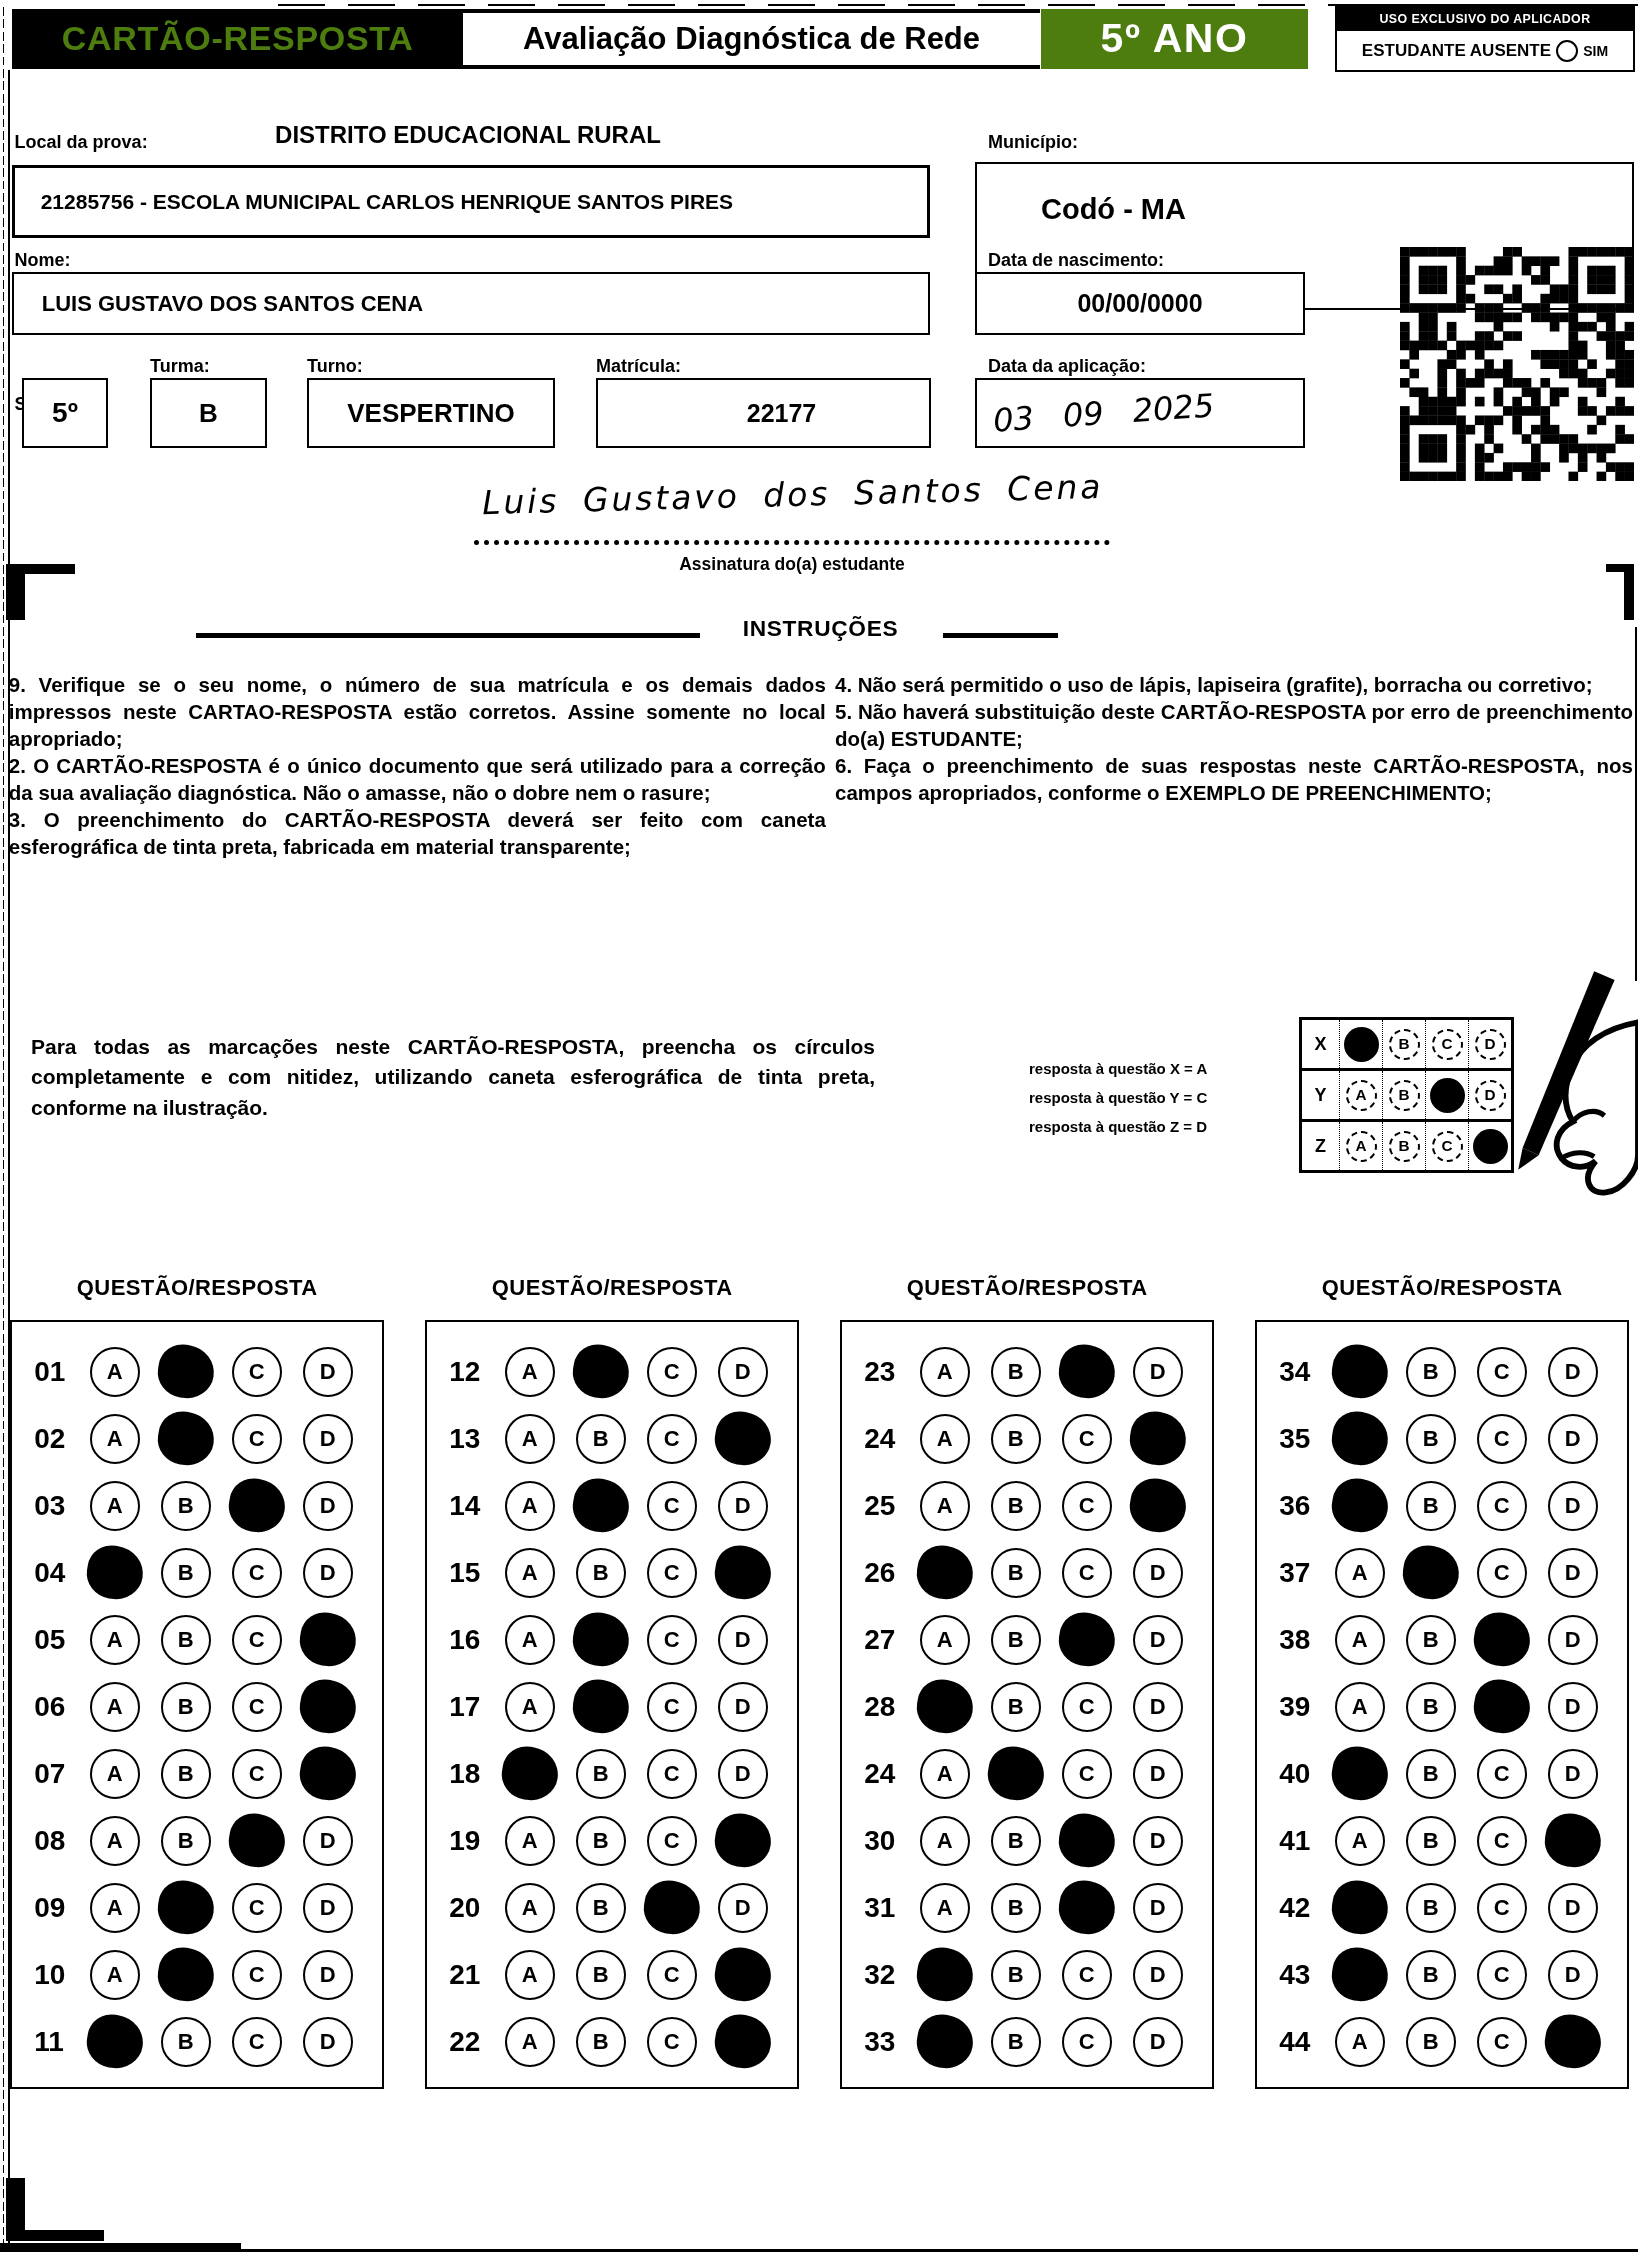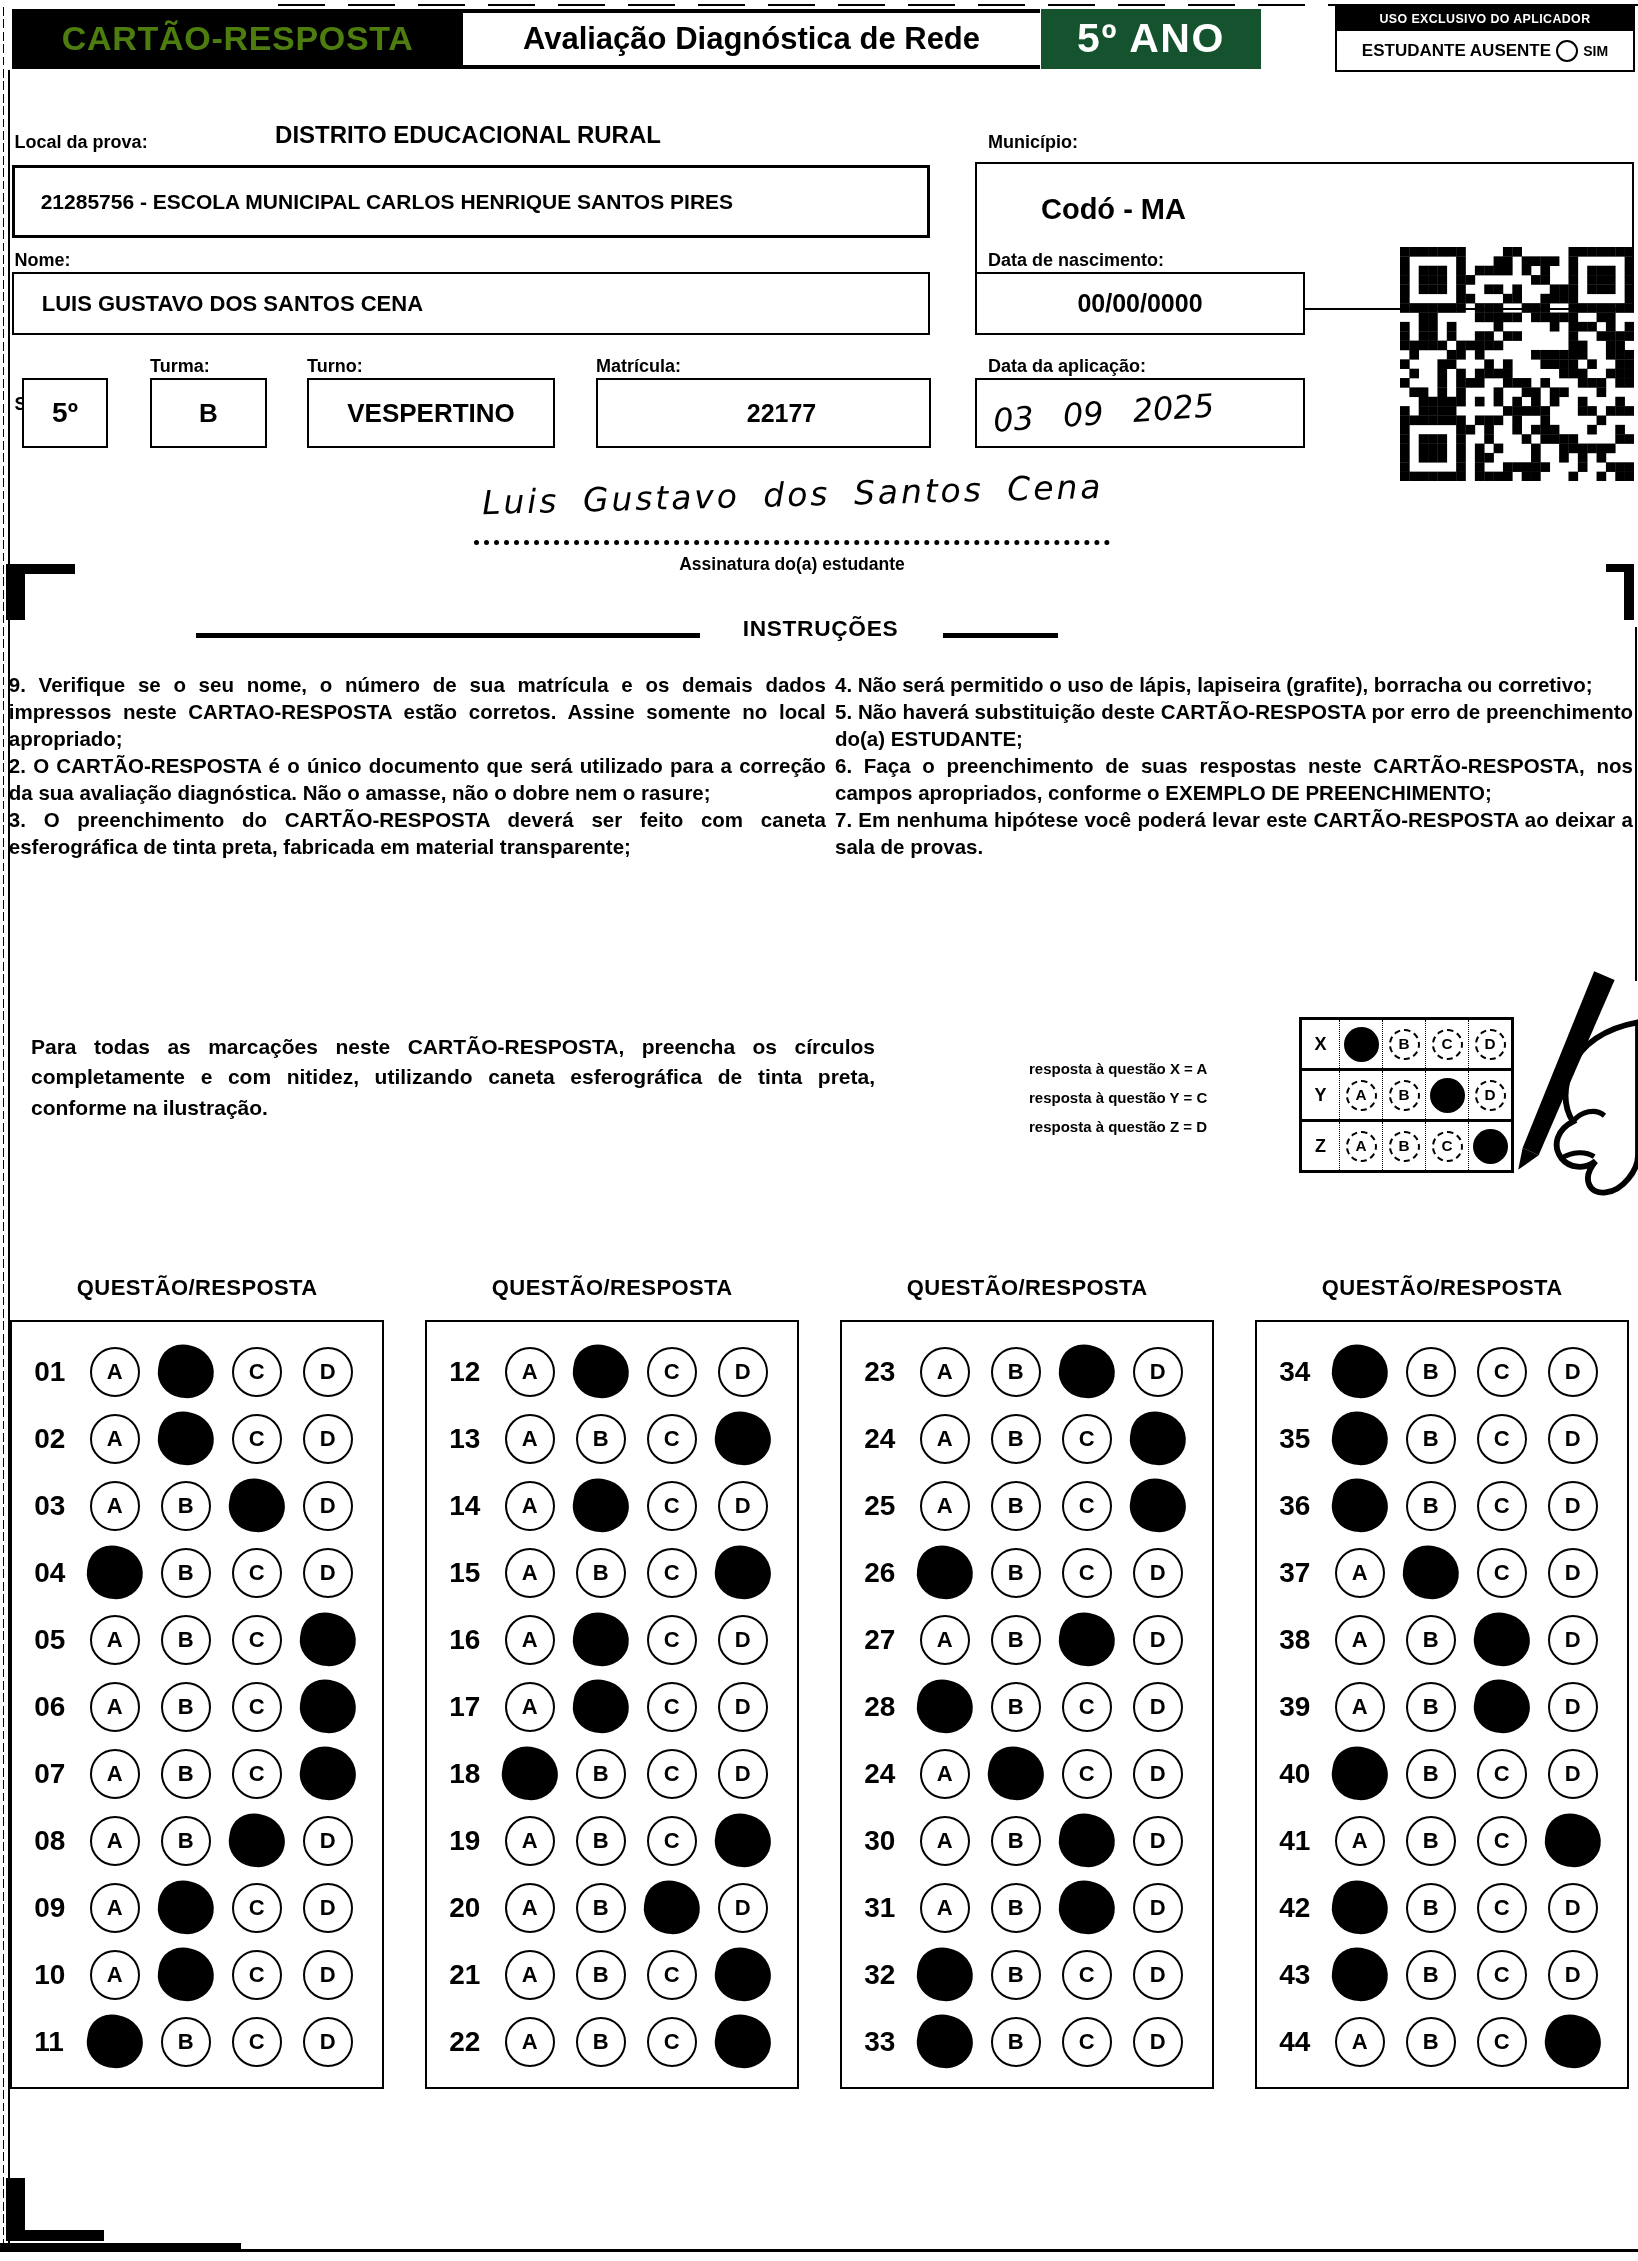--- a/index.html
+++ b/index.html
@@ -17,21 +17,21 @@
   .edge-bottom{left:0;top:2249px;width:1639px;height:2.9px;background:#000;}
   .edge-bottom2{left:0;top:2243px;width:241px;height:7.3px;background:#000;}
   .mark-tl{left:5.8px;top:564px;width:69px;height:56px;border-top:10.2px solid #000;border-left:19px solid #000;}
   .mark-tr{left:1606px;top:564px;width:28px;height:56px;border-top:8.8px solid #000;border-right:10.2px solid #000;}
   .mark-bl{left:5.8px;top:2178px;width:98px;height:63px;border-left:19px solid #000;border-bottom:11.7px solid #000;}
   
   #hdr-title{left:11.7px;top:8.8px;width:452px;height:60px;background:#000;color:#4d7c0f;
       font-size:34px;font-weight:bold;letter-spacing:0.7px;}
   #hdr-sub{left:463px;top:8.8px;width:577px;height:60px;border-top:4.4px solid #000;border-bottom:4.4px solid #000;
       background:#fff;font-size:31px;font-weight:bold;}
-  #hdr-grade{left:1041px;top:8.8px;width:220px;height:60px;background:#14532d;color:#fff;
+  #hdr-grade{left:1041px;top:8.8px;width:267px;height:60px;background:#4d7c0f;color:#fff;
       font-size:41px;font-weight:bold;letter-spacing:1.5px;}
   #aplicador{left:1335px;top:4.4px;width:300px;height:68px;border:2.2px solid #000;}
   #aplicador .t{height:25px;background:#000;color:#fff;font-size:12.4px;font-weight:bold;letter-spacing:0.4px;}
   #aplicador .b{height:39px;display:flex;align-items:center;justify-content:center;gap:5.1px;
       font-size:17px;font-weight:bold;}
   .circle-opt{width:22px;height:22px;border:2.2px solid #000;border-radius:50%;box-sizing:border-box;}
   #aplicador .sim{font-size:14px;font-weight:bold;}
   
   .lbl{font-size:18px;font-weight:bold;white-space:nowrap;}
   .fbox{border:2.9px solid #000;display:flex;align-items:center;font-weight:bold;background:#fff;}
@@ -479,21 +479,20 @@
 <div class="abs" id="instr-line-r"></div>
 <div class="abs" id="instr-left">
     <p class="instr-item">9. Verifique se o seu nome, o número de sua matrícula e os demais dados impressos neste CARTAO-RESPOSTA estão corretos. Assine somente no local apropriado;</p>
     <p class="instr-item">2. O CARTÃO-RESPOSTA é o único documento que será utilizado para a correção da sua avaliação diagnóstica. Não o amasse, não o dobre nem o rasure;</p>
     <p class="instr-item">3. O preenchimento do CARTÃO-RESPOSTA deverá ser feito com caneta esferográfica de tinta preta, fabricada em material transparente;</p>
   </div>
 <div class="abs" id="instr-right">
     <p class="instr-item">4. Não será permitido o uso de lápis, lapiseira (grafite), borracha ou corretivo;</p>
     <p class="instr-item">5. Não haverá substituição deste CARTÃO-RESPOSTA por erro de preenchimento do(a) ESTUDANTE;</p>
     <p class="instr-item">6. Faça o preenchimento de suas respostas neste CARTÃO-RESPOSTA, nos campos apropriados, conforme o EXEMPLO DE PREENCHIMENTO;</p>
-    <p class="instr-item">7. Em nenhuma hipótese você poderá levar este CARTÃO-RESPOSTA ao deixar a sala de provas.</p>
   </div>
 
 <div class="abs" id="fill-text">Para todas as marcações neste CARTÃO-RESPOSTA, preencha os círculos completamente e com nitidez, utilizando caneta esferográfica de tinta preta, conforme na ilustração.</div>
 <div class="abs" id="example-key">
     <div class="key-line">resposta à questão X = A</div>
     <div class="key-line">resposta à questão Y = C</div>
     <div class="key-line">resposta à questão Z = D</div>
   </div>
 <div class="abs" id="example-grid">
     <div class="ex-row">

